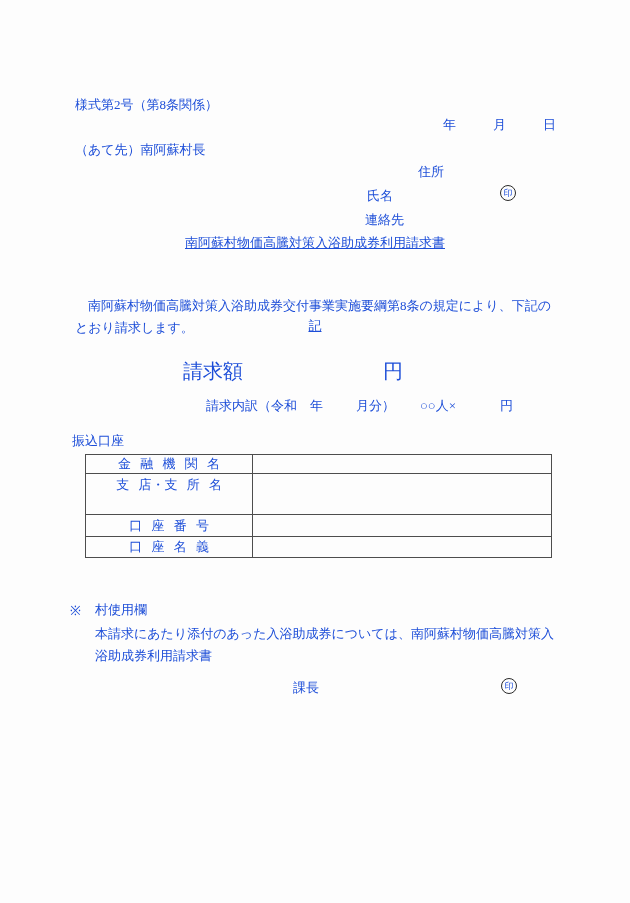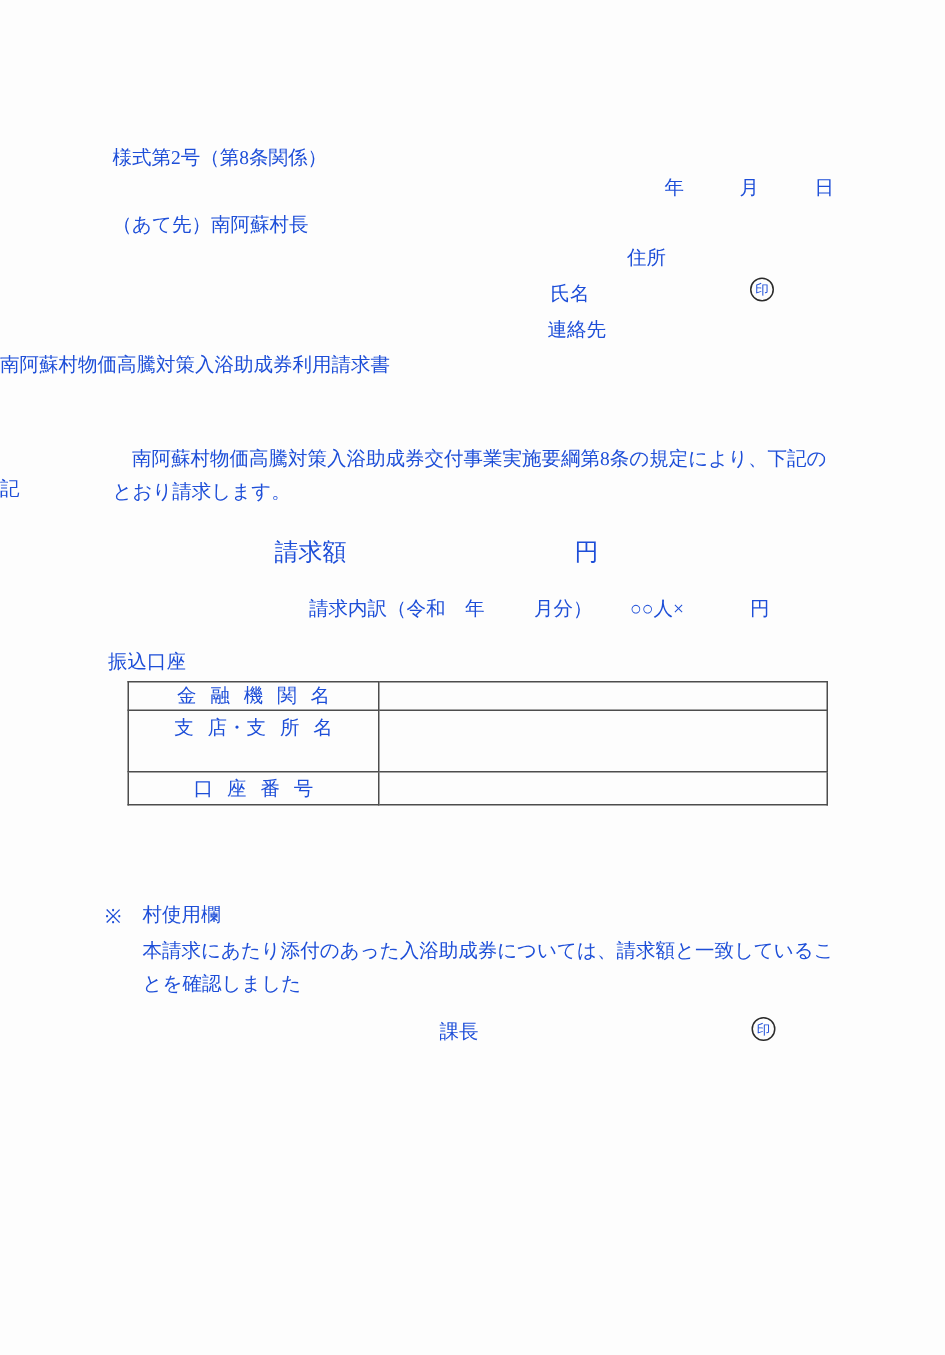--- a/index.html
+++ b/index.html
@@ -8,21 +8,21 @@
     width: 630px;
     height: 903px;
     margin: 0 auto;
     background: #fdfdfd;
     font-family: "Liberation Serif", "DejaVu Serif", serif;
     color: #1d4ed8;
     font-size: 13px;
     overflow: hidden;
   }
   .abs { position: absolute; white-space: nowrap; }
-  .center { left: 0; width: 100%; text-align: left; }
+  .center { left: 0; width: 100%; text-align: center; text-decoration: underline; }
   .seal {
     display: inline-block;
     width: 14px; height: 14px;
     border: 1px solid #2a2a2a;
     border-radius: 50%;
     font-size: 9px;
     line-height: 14px;
     text-align: center;
     vertical-align: middle;
   }
@@ -55,21 +55,21 @@
     text-align: center;
     word-spacing: 6px;
   }
   table.bank tr.r1 { height: 19px; }
   table.bank tr.r2 { height: 41px; }
   table.bank tr.r2 td { vertical-align: top; padding-top: 2px; }
   table.bank tr.r3 { height: 20px; }
   table.bank tr.r4 { height: 22px; }
   table.bank tr.r5 { height: 20px; }
   table.bank tr.r6 { height: 21px; }
-  .big { font-size: 16px; }
+  .big { font-size: 20px; }
 </style>
 </head>
 <body>
 
 <div class="page">
 
   <div class="abs" style="left:75px; top:96px;">様式第2号（第8条関係）</div>
 
   <div>
     <span class="abs" style="left:443px; top:116px;">年</span>
@@ -110,23 +110,27 @@
       <td class="val"></td>
     </tr>
     <tr class="r2">
       <td class="lbl">支 店・支 所 名</td>
       <td class="val"></td>
     </tr>
     <tr class="r4">
       <td class="lbl">口 座 番 号</td>
       <td class="val"></td>
     </tr>
+    <tr class="r6">
+      <td class="lbl">口 座 名 義</td>
+      <td class="val"></td>
+    </tr>
   </tbody>
     </table>
 
   <span class="abs" style="left:70px; top:601px;">※</span>
   <span class="abs" style="left:95px; top:601px;">村使用欄</span>
-  <div class="note-para" style="left:95px; top:623px; width:470px;">本請求にあたり添付のあった入浴助成券については、請求額と一致していることを確認しました</div>
+  <div class="note-para" style="left:95px; top:623px; width:470px;">本請求にあたり添付のあった入浴助成券については、南阿蘇村物価高騰対策入浴助成券利用請求書</div>
 
   <div class="abs" style="left:293px; top:679px;">課長</div>
   <span class="abs seal" style="left:501px; top:678px;">印</span>
 
 </div>
 
 </body></html>

